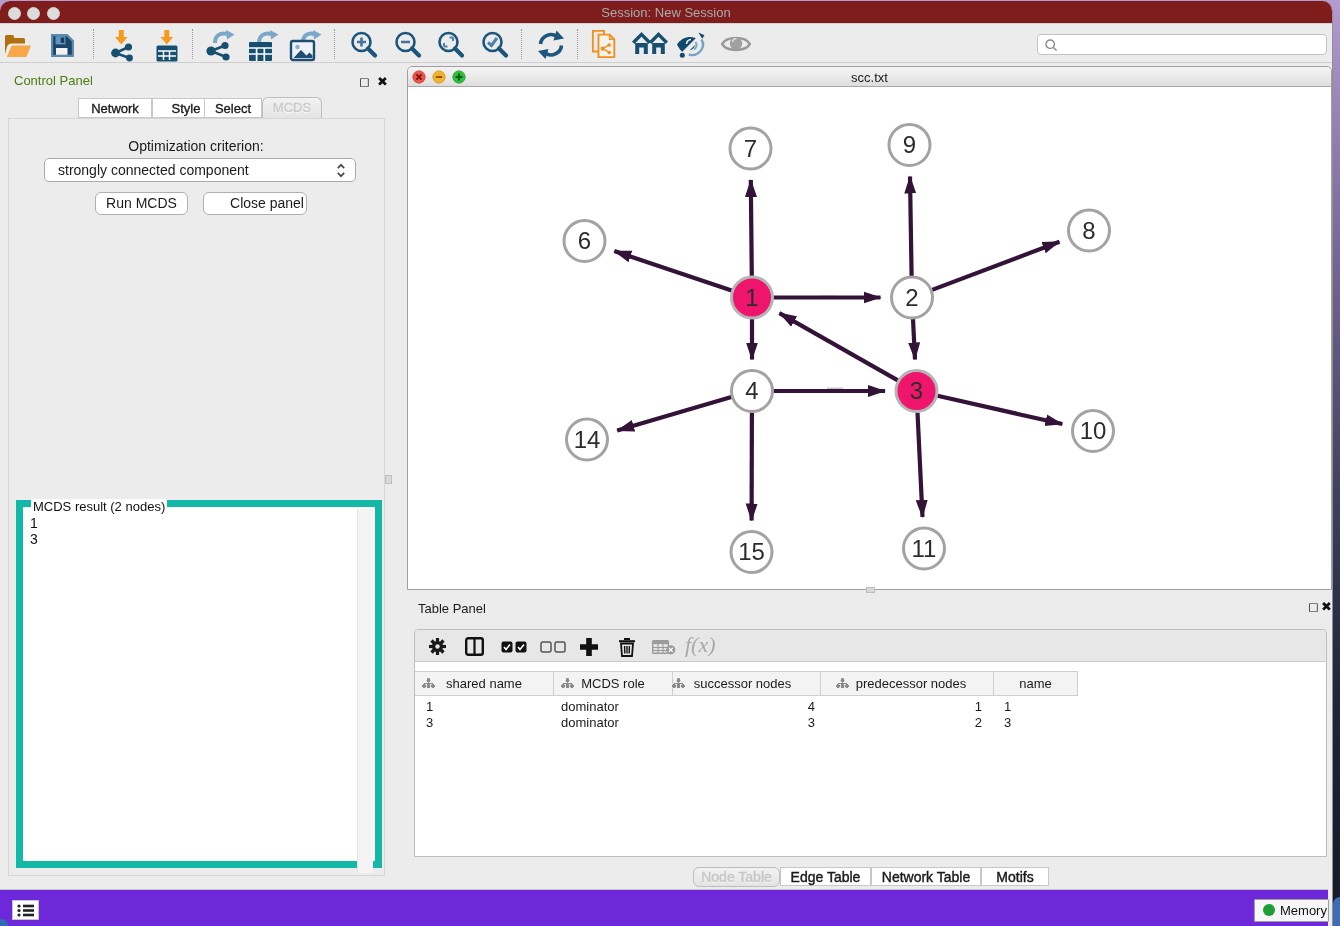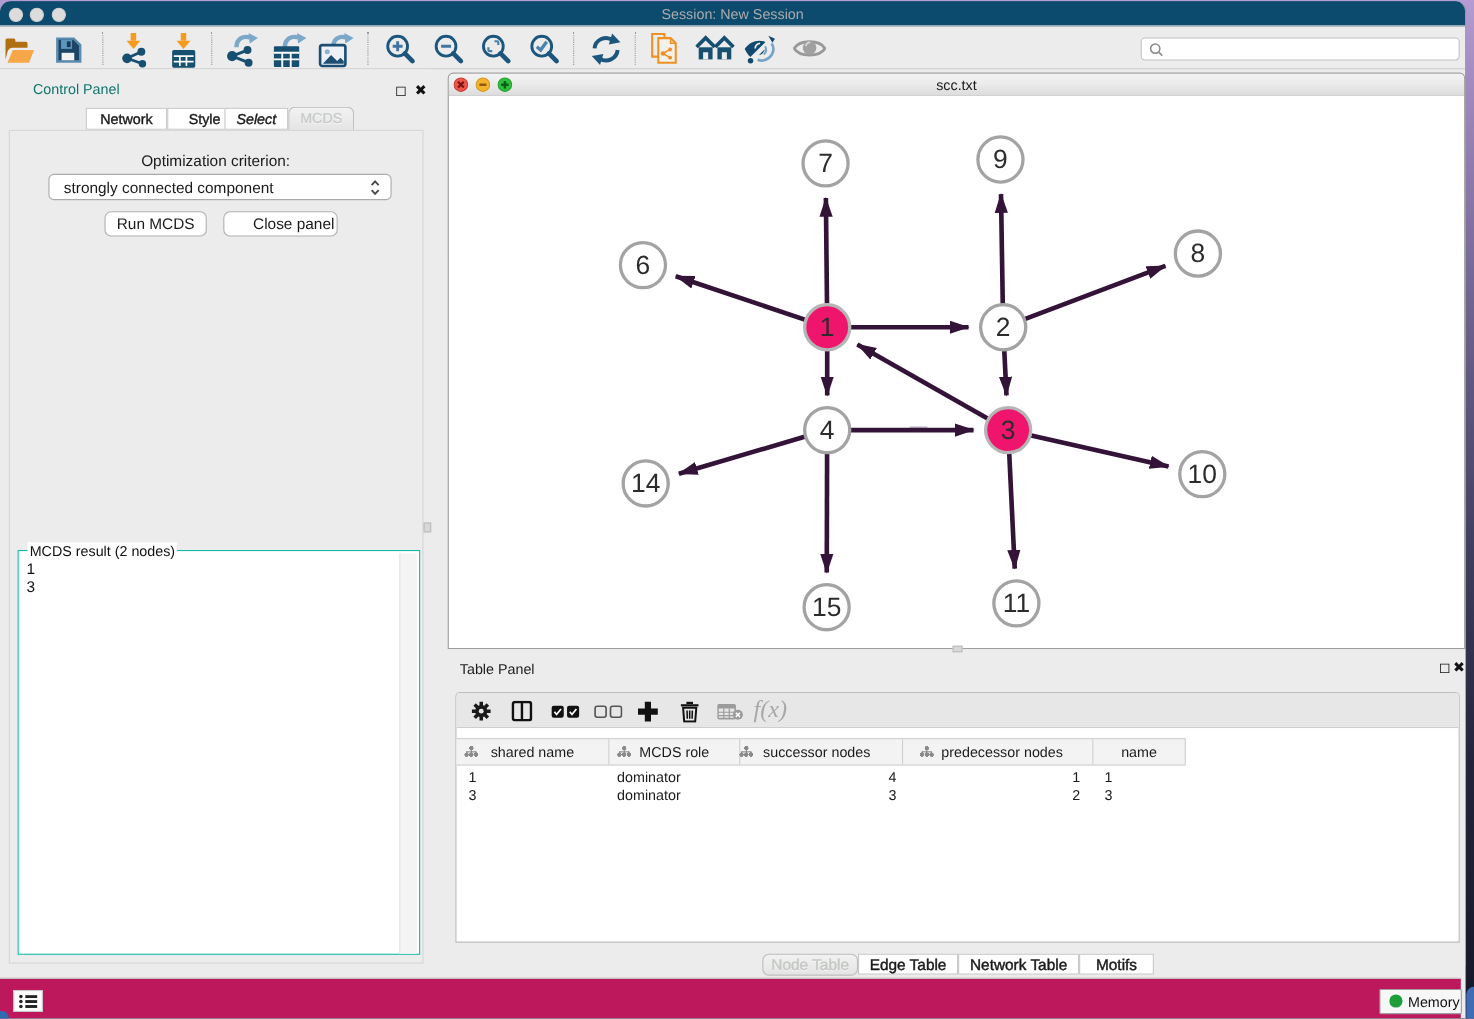--- a/index.html
+++ b/index.html
@@ -9,40 +9,40 @@
   background:linear-gradient(180deg,#b49bd1 0%,#9d87bb 10%,#6f6390 30%,#3e3d5c 55%,#23233a 75%,#151827 100%);
   position:relative;
 }
 #win {
   position:absolute; left:0; top:1px; width:1333px; height:925px;
   background:#ececec; border-radius:10px 10px 0 0;
   border-right:1px solid #8f8f8f;
   overflow:hidden;
 }
 
-#titlebar { position:absolute; left:0; top:0; width:100%; height:23px; background:#0c4a6e; border-bottom:1px solid #d2d2d2; }
+#titlebar { position:absolute; left:0; top:0; width:100%; height:23px; background:#7f1d1d; border-bottom:1px solid #d2d2d2; }
 .tl { position:absolute; top:6px; width:13px; height:13px; border-radius:50%; background:#dcdcdc; border:1px solid #cfcfcf; }
 #title-text { position:absolute; top:4px; left:0; width:100%; text-align:center; font-size:13px; color:#ababab; }
 
 #toolbar { position:absolute; left:0; top:24px; width:100%; height:38px; background:#ececec; border-bottom:1px solid #cfcfcf; }
 .tbi { position:absolute; top:5px; }
 .tdiv { position:absolute; top:4px; height:30px; width:0; border-left:1px dotted #9a9a9a; }
 #searchbox { position:absolute; left:1037px; top:9px; width:290px; height:21px; background:#fff; border:1px solid #c2c2c2; border-radius:4px; }
 #searchbox svg { position:absolute; left:6px; top:3px; }
 
 #cpanel { position:absolute; left:0; top:62px; width:392px; height:816px; background:#ececec; }
-#cp-title { position:absolute; left:14px; top:10px; font-size:13px; color:#0f766e;margin-left:16px; }
+#cp-title { position:absolute; left:14px; top:10px; font-size:13px; color:#4d7c0f; }
 .winbtn { position:absolute; top:11px; font-size:13px; color:#111; }
 .cptab { position:absolute; top:35px; height:20px; background:#fff; border:1px solid #c8c8c8; text-align:center; line-height:19px; font-size:13px; color:#1a1a1a; -webkit-text-stroke:0.35px #1a1a1a; }
 #tab-mcds { background:linear-gradient(180deg,#f2f2f2,#e4e4e4); color:#c8ccc8; -webkit-text-stroke:0.35px #c8ccc8; text-shadow:0 1px 0 #fff; border:1px solid #bdbdbd; border-radius:6px 6px 0 0; border-bottom:none; }
 #cp-content { position:absolute; left:8px; top:55px; width:377px; height:758px; border:1px solid #d6d6d6; background:#ececec; }
 #opt-label { position:absolute; left:0; top:75px; width:392px; text-align:center; font-size:14px; color:#1a1a1a; }
 #dropdown { position:absolute; left:44px; top:95px; width:312px; height:24px; background:#fff; border:1px solid #ababab; border-radius:5px; font-size:14px; color:#1a1a1a; line-height:22px; padding-left:13px; }
 .btn { position:absolute; top:129px; height:23px; background:#fff; border:1px solid #b0b0b0; border-radius:6px; font-size:14px; color:#1a1a1a; text-align:center; line-height:21px; }
-#groupbox { position:absolute; left:16px; top:437px; width:366px; height:368px; background:#fff; border:1px solid #14b8a6; }
+#groupbox { position:absolute; left:16px; top:437px; width:366px; height:368px; background:#fff; border:7px solid #14b8a6; }
 #gb-label { position:absolute; left:8px; top:-8px; background:#fff; padding:0 2px; font-size:13px; color:#111; }
 #gb-scroll { position:absolute; right:2px; top:2px; width:16px; height:364px; background:#f4f4f4; border-left:1px solid #e4e4e4; }
 
 #netwin { position:absolute; left:407px; top:65px; width:925px; height:524px; background:#fff; border:1px solid #9f9f9f; border-radius:5px 5px 0 0; }
 #nw-title { position:absolute; left:0; top:0; width:100%; height:20px; background:linear-gradient(180deg,#f3f3f3 0%,#ececec 45%,#dddddd 100%); border-bottom:1px solid #a8a8a8; border-radius:5px 5px 0 0; }
 #nw-title span.t { position:absolute; width:100%; text-align:center; top:3px; font-size:13px; font-weight:normal; color:#1a1a1a; }
 
 #tpanel { position:absolute; left:393px; top:590px; width:940px; height:287px; background:#ececec; }
 #tp-title { position:absolute; left:25px; top:10px; font-size:13px; color:#1c1c1c; }
 #tp-box { position:absolute; left:21px; top:38px; width:913px; height:228px; background:#fff; border:1px solid #bdbdbd; border-radius:4px 4px 0 0; }
@@ -59,21 +59,21 @@
     radial-gradient(circle at 2.1px 8px, #8a8a8a 1.9px, transparent 2.1px),
     radial-gradient(circle at 6.5px 8px, #8a8a8a 1.9px, transparent 2.1px),
     radial-gradient(circle at 10.9px 8px, #8a8a8a 1.9px, transparent 2.1px),
     radial-gradient(circle at 6.5px 2.2px, #8a8a8a 1.9px, transparent 2.1px),
     linear-gradient(#8a8a8a,#8a8a8a) 2px 4.5px/9px 1.2px no-repeat,
     linear-gradient(#8a8a8a,#8a8a8a) 1.6px 4.5px/1.2px 3px no-repeat,
     linear-gradient(#8a8a8a,#8a8a8a) 6px 3px/1.2px 4px no-repeat,
     linear-gradient(#8a8a8a,#8a8a8a) 10.4px 4.5px/1.2px 3px no-repeat;
 }
 
-#statusbar { position:absolute; left:0; top:888px; width:1328px; height:37px; background:#be185d; border-top:1px solid #c4c4c4; }
+#statusbar { position:absolute; left:0; top:888px; width:1328px; height:37px; background:#6d28d9; border-top:1px solid #c4c4c4; }
 #listbtn { position:absolute; left:12px; top:10px; width:27px; height:20px; background:#fdfdfd; border:1px solid #c6c6c6; text-align:center; }
 #membtn { position:absolute; left:1254px; top:9px; width:75px; height:23px; background:#f7f7f7; border:1px solid #9e9e9e; border-radius:1px; font-size:13px; color:#111; white-space:nowrap; line-height:21px; }
 #membtn .dot { display:inline-block; width:12px; height:12px; border-radius:50%; background:#1d9e38; margin:4px 5px 0 8px; vertical-align:top; }
 #dock { position:absolute; left:-5px; top:919px; width:13px; height:13px; border-radius:50%; background:#2f6bb0; }
 </style>
 </head>
 <body>
 <div id="win">
 
   <div id="titlebar">
@@ -246,21 +246,21 @@
         </svg>
     </div>
   </div>
 
   <div id="cpanel">
     <div id="cp-title">Control Panel</div>
     <span class="winbtn" style="left:359px">◻</span>
     <span class="winbtn" style="left:377px">✖</span>
     <div class="cptab" style="left:78px; width:74px;">Network</div>
     <div class="cptab" style="left:152px; width:68px;">Style</div>
-    <div class="cptab" style="left:204px; width:58px;font-style:italic;">Select</div>
+    <div class="cptab" style="left:204px; width:58px;">Select</div>
     <div class="cptab" id="tab-mcds" style="left:262px; width:60px; height:22px; top:34px;">MCDS</div>
     <div id="cp-content"></div>
     <div id="opt-label">Optimization criterion:</div>
     <div id="dropdown">strongly connected component
       <svg style="position:absolute;right:9px;top:4px" width="10" height="15" viewBox="0 0 10 15">
           <path d="M1.8 5.2 L5 1.8 L8.2 5.2" fill="none" stroke="#4a4a4a" stroke-width="1.7"></path>
           <path d="M1.8 9.8 L5 13.2 L8.2 9.8" fill="none" stroke="#4a4a4a" stroke-width="1.7"></path>
         </svg>
     </div>
     <div class="btn" style="left:95px; width:93px;">Run MCDS</div>

